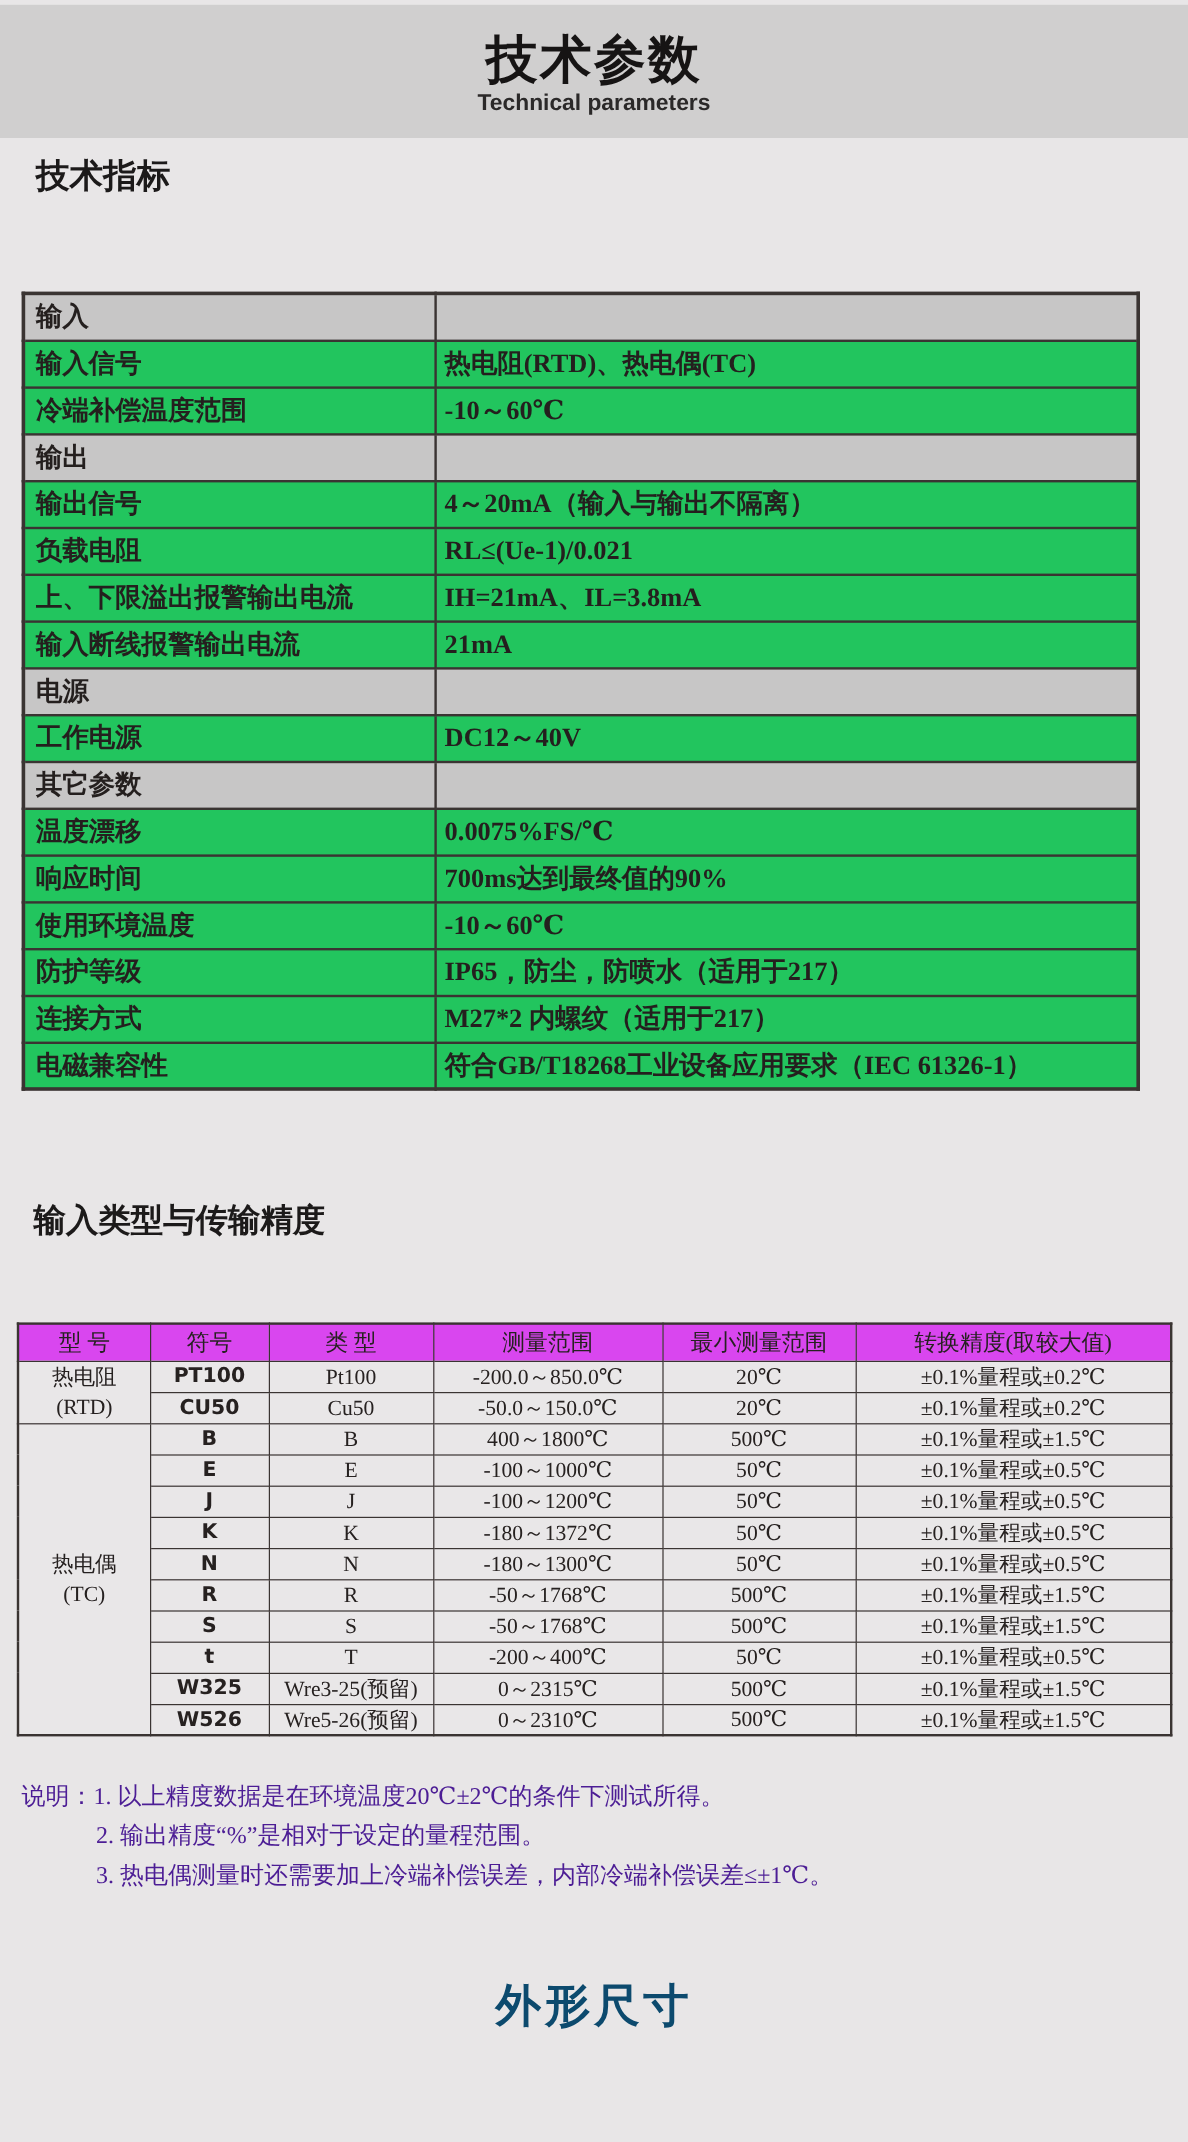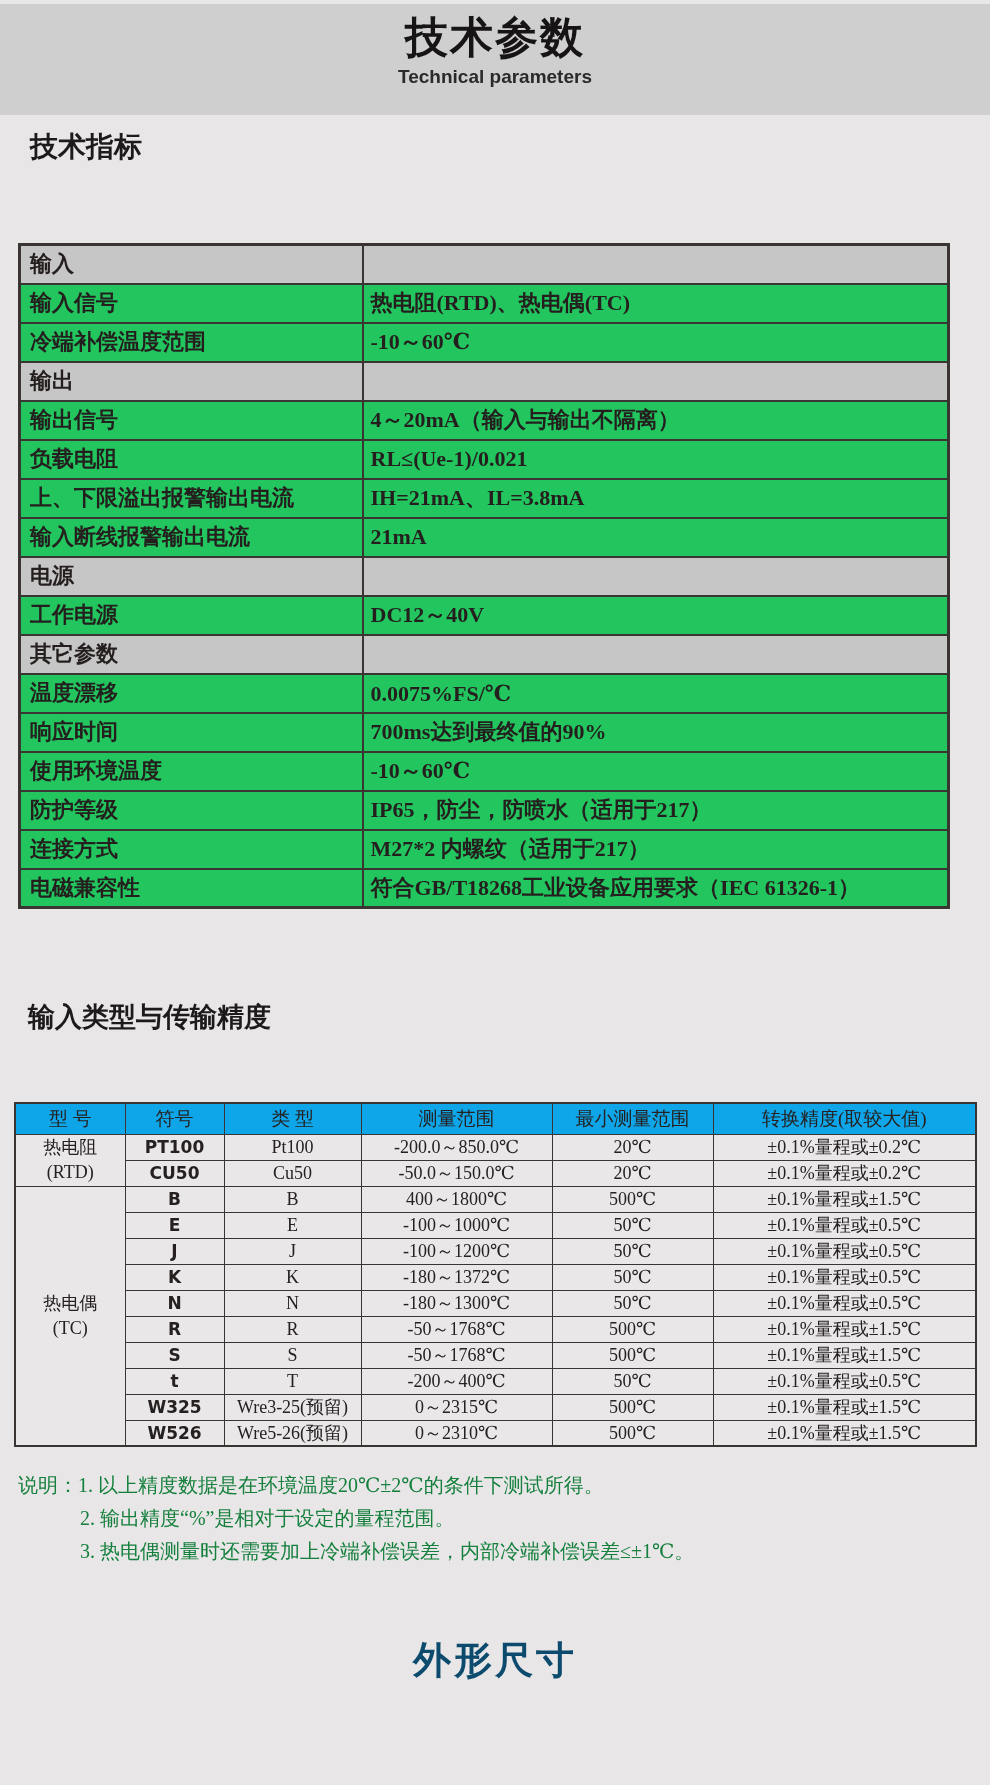--- a/index.html
+++ b/index.html
@@ -9,22 +9,22 @@
     background:#e8e6e7;
     font-family:"Liberation Serif","DejaVu Serif",serif;
     color:#241f1e;
   }
   
   .banner {
     margin-top:4px; height:111px; background:#d0cfcf;
     text-align:center;
   }
   .banner .title {
-    padding-top:12px; font-size:43px; line-height:50px; font-weight:bold;
-    font-family:Liberation Mono, monospace; color:#161414;
+    padding-top:22px; font-size:43px; line-height:50px; font-weight:bold;
+    font-family:Liberation Serif, serif; color:#161414;
     letter-spacing:2px;
   }
   .banner .subtitle {
     font-size:19px; line-height:22px; font-weight:bold; color:#2b2929;
     font-family:"Liberation Sans","DejaVu Sans",sans-serif;
     text-align:center;
   }
   
   .h-tech {
     margin:14px 0 0 30px; font-size:28px; line-height:36px; font-weight:600;
@@ -62,30 +62,30 @@
   .acc col.c-model { width:110px; }
   .acc col.c-symbol { width:99px; }
   .acc col.c-type { width:137px; }
   .acc col.c-range { width:191px; }
   .acc col.c-min { width:161px; }
   .acc col.c-accuracy { width:263px; }
   .acc th, .acc td {
     border:1px solid #3a3432; text-align:center; vertical-align:middle;
     font-size:18px; font-weight:normal; color:#262120; background:#e9e7e8;
   }
-  .acc th { height:31px; background:#0ea5e9; font-size:19px; }
+  .acc th { height:31px; background:#d946ef; font-size:19px; }
   .acc td { height:26px; }
   .acc td.sym {
     font-family:"DejaVu Sans","Liberation Sans",sans-serif;
     font-weight:bold; font-size:17px;
   }
   .acc td.grp { font-size:18px; }
   .acc td.grp div { line-height:25px; }
   
-  .notes { margin:22px 0 0 18px; font-size:20px; line-height:33px; color:#15803d; }
+  .notes { margin:34px 0 0 18px; font-size:20px; line-height:33px; color:#4c1d95; }
   .notes .cont { margin-left:62px; }
   
   [data-interactable="false"] { cursor:default; }
 </style>
 </head>
 <body data-interactable="false">
 
 <div class="banner" data-interactable="false">
   <div class="title" data-interactable="false">技术参数</div>
   <div class="subtitle" data-interactable="false">Technical parameters</div>

